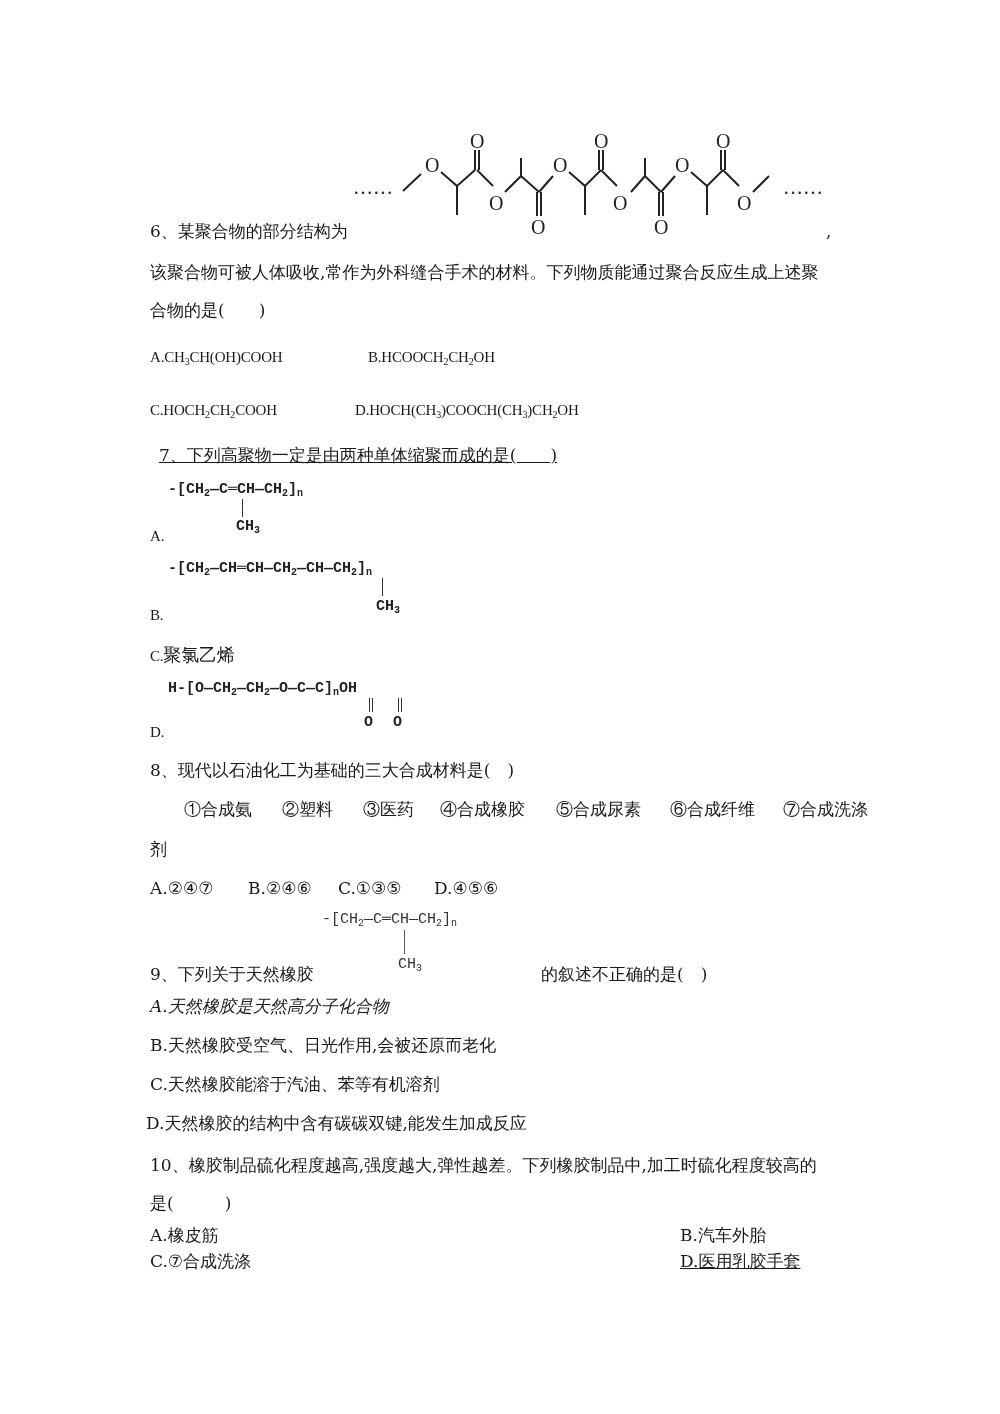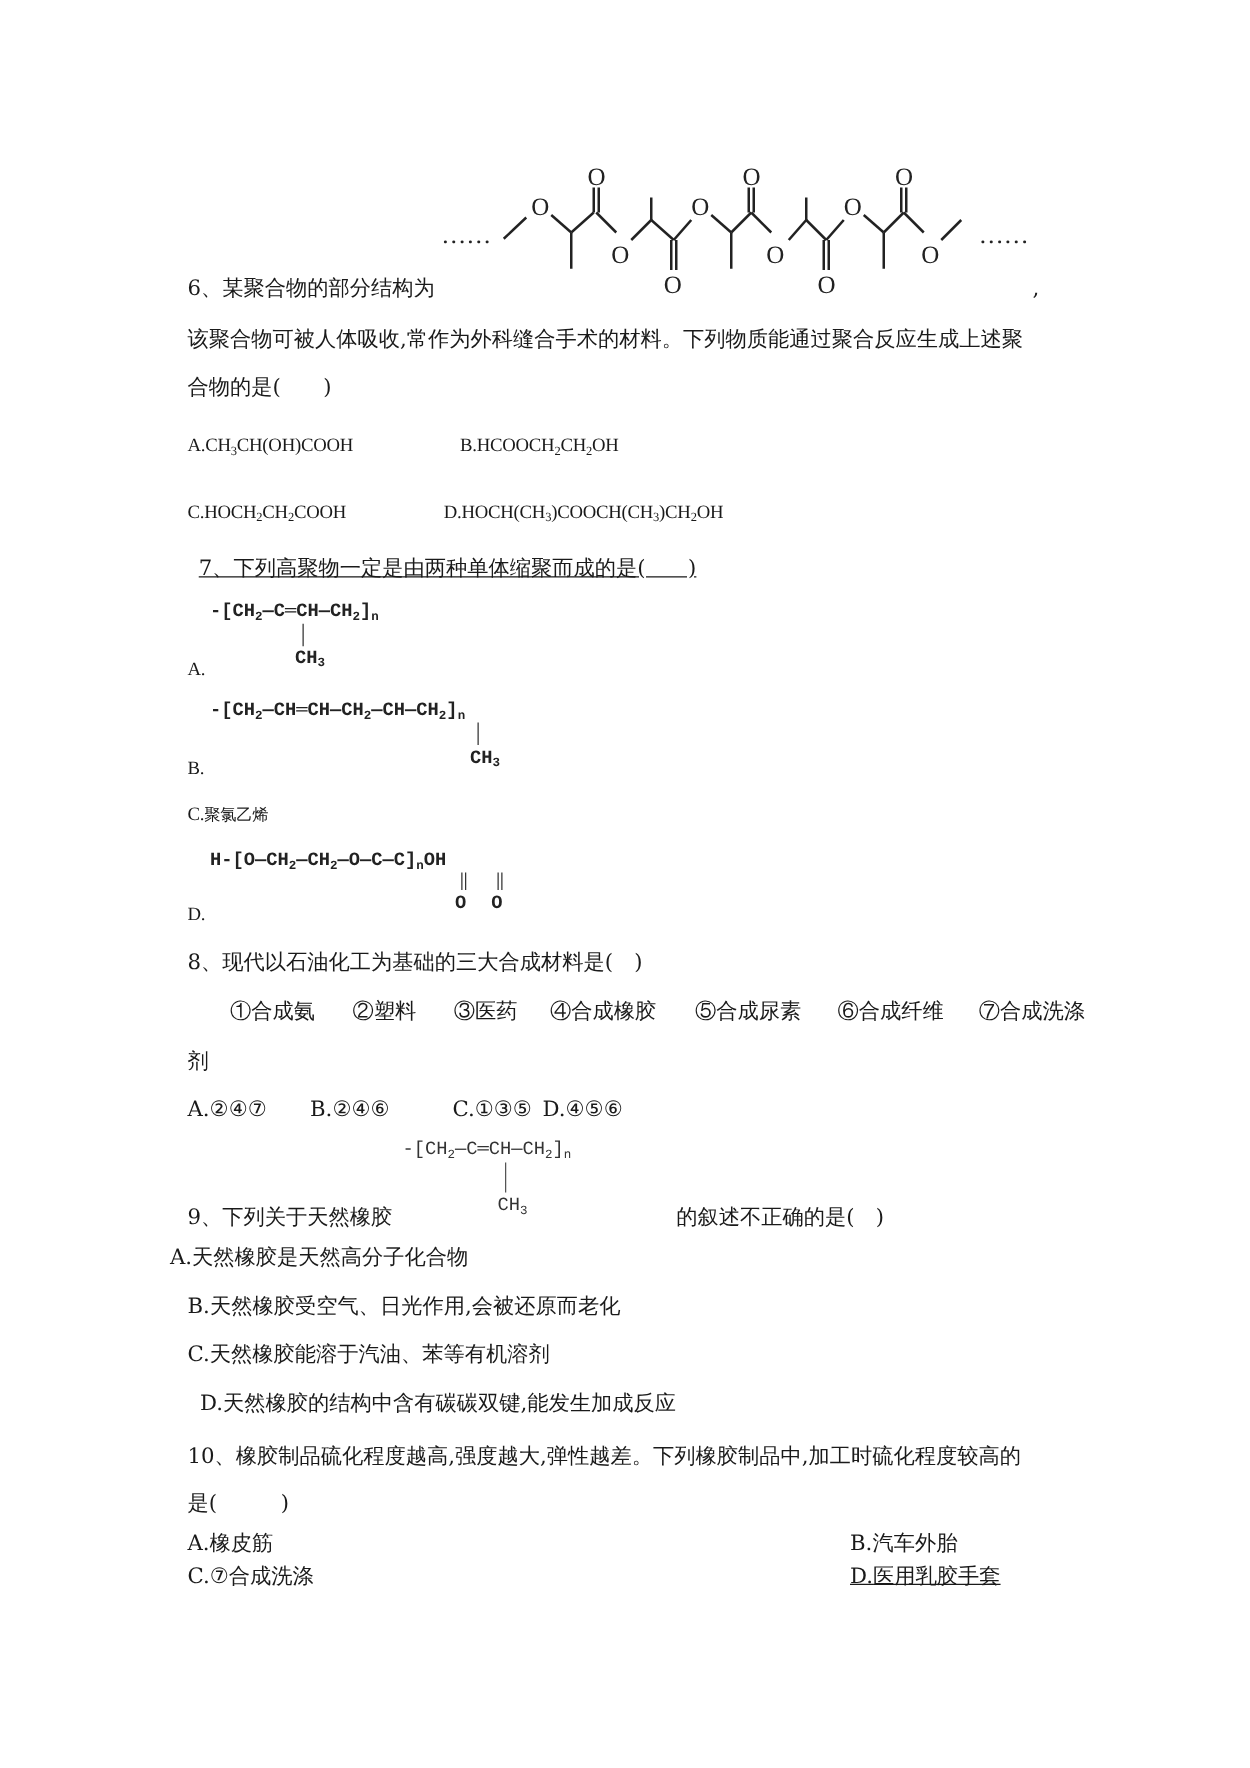--- a/index.html
+++ b/index.html
@@ -109,21 +109,21 @@
   <div class="abs mono" style="left:150px; top:528px;">A.</div>
 
   <div class="abs formula" style="left:168px; top:560px;">
     -[CH<sub>2</sub>—CH═CH—CH<sub>2</sub>—CH—CH<sub>2</sub>]<sub>n</sub>
   </div>
   <div class="abs" style="left:382px; top:578px; width:1px; height:18px; background:#333;"></div>
   <div class="abs formula" style="left:376px; top:598px;">CH<sub>3</sub></div>
   <div class="abs mono" style="left:150px; top:607px;">B.</div>
 
   <div class="abs mono" style="left:150px; top:643px;">
-    <span>C.</span><span style="font-family:Liberation Mono, monospace;font-size:13px;">聚氯乙烯</span>
+    <span>C.</span><span style="font-family:Liberation Mono, monospace;font-size:18px;">聚氯乙烯</span>
   </div>
 
   <div class="abs formula" style="left:168px; top:680px;">
     H-[O—CH<sub>2</sub>—CH<sub>2</sub>—O—C—C]<sub>n</sub>OH
   </div>
   <div class="abs" style="left:369px; top:698px; width:4px; height:14px; border-left:1px solid #333; border-right:1px solid #333; box-sizing:border-box;"></div>
   <div class="abs" style="left:398px; top:698px; width:4px; height:14px; border-left:1px solid #333; border-right:1px solid #333; box-sizing:border-box;"></div>
   <div class="abs formula" style="left:364px; top:714px;">O</div>
   <div class="abs formula" style="left:393px; top:714px;">O</div>
   <div class="abs mono" style="left:150px; top:724px;">D.</div>
@@ -140,48 +140,48 @@
     <span style="width:113px;">⑥合成纤维</span>
     <span>⑦合成洗涤</span>
   </div>
   <div class="abs txt" style="left:150px; top:839px;">剂</div>
   <div class="abs txt" style="left:150px; top:878px;">
     <span>A.</span><span>②④⑦</span>
   </div>
   <div class="abs txt" style="left:248px; top:878px;">
     <span>B.</span><span>②④⑥</span>
   </div>
-  <div class="abs txt" style="left:338px; top:878px;margin-left:24px;">
+  <div class="abs txt" style="left:338px; top:878px;">
     <span>C.</span><span>①③⑤</span>
   </div>
   <div class="abs txt" style="left:434px; top:878px;">
     <span>D.</span><span>④⑤⑥</span>
   </div>
 </div>
 
 <div>
   <div class="abs formula" style="left:322px; top:911px; font-weight:normal; color:#333;">
     -[CH<sub>2</sub>—C═CH—CH<sub>2</sub>]<sub>n</sub>
   </div>
   <div class="abs" style="left:404px; top:930px; width:1px; height:24px; background:#555;"></div>
   <div class="abs formula" style="left:398px; top:956px; font-weight:normal; color:#333;">CH<sub>3</sub></div>
 
   <div class="abs txt" style="left:150px; top:964px;">9、下列关于天然橡胶</div>
   <div class="abs txt" style="left:541px; top:964px;">的叙述不正确的是(　)</div>
 
-  <div class="abs txt" style="left:136px; top:996px;">
+  <div class="abs txt" style="left:150px; top:996px;font-style:italic;">
     <span>A.</span><span>天然橡胶是天然高分子化合物</span>
   </div>
   <div class="abs txt" style="left:150px; top:1035px;">
     <span>B.</span><span>天然橡胶受空气、日光作用,会被还原而老化</span>
   </div>
   <div class="abs txt" style="left:150px; top:1074px;">
     <span>C.</span><span>天然橡胶能溶于汽油、苯等有机溶剂</span>
   </div>
-  <div class="abs txt" style="left:160px; top:1113px;">
+  <div class="abs txt" style="left:146px; top:1113px;">
     <span>D.</span><span>天然橡胶的结构中含有碳碳双键,能发生加成反应</span>
   </div>
 </div>
 
 <div>
   <div class="abs txt" style="left:150px; top:1155px;">10、橡胶制品硫化程度越高,强度越大,弹性越差。下列橡胶制品中,加工时硫化程度较高的</div>
   <div class="abs txt" style="left:150px; top:1193px;">是(　　　)</div>
   <div class="abs txt" style="left:150px; top:1225px;">
     <span>A.</span><span>橡皮筋</span>
   </div>

